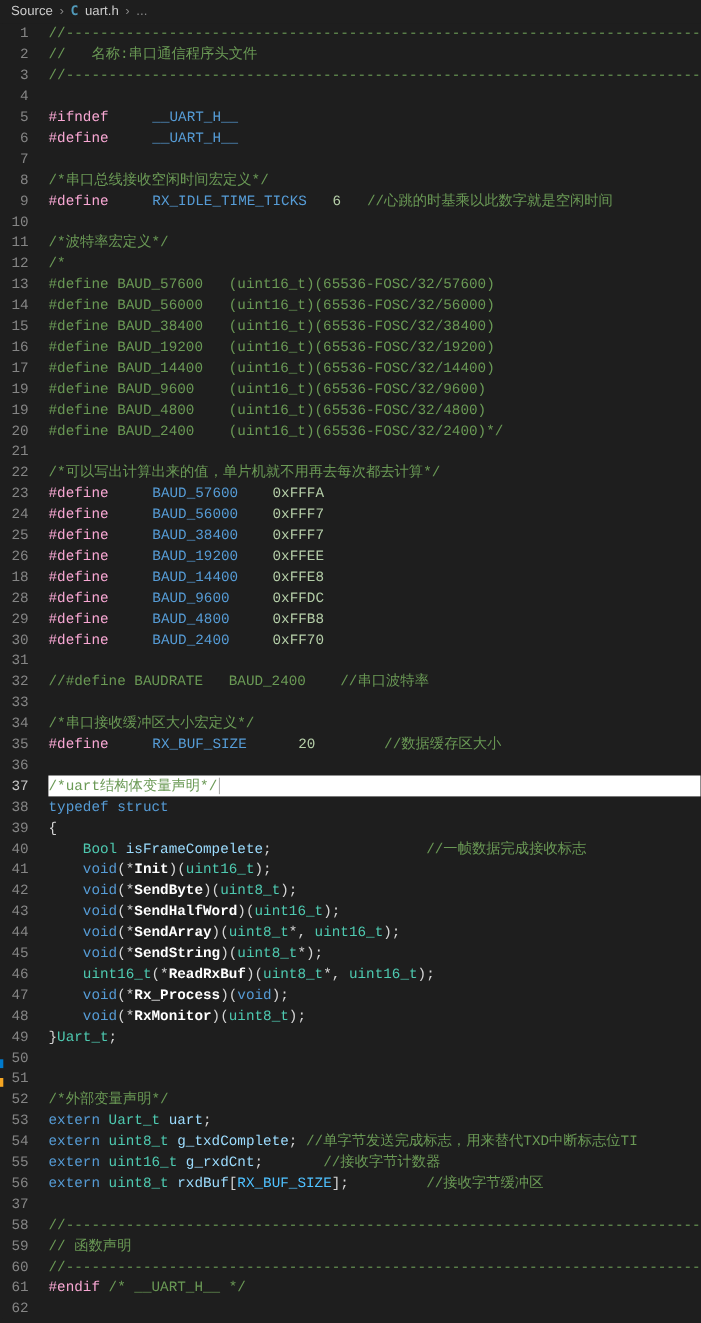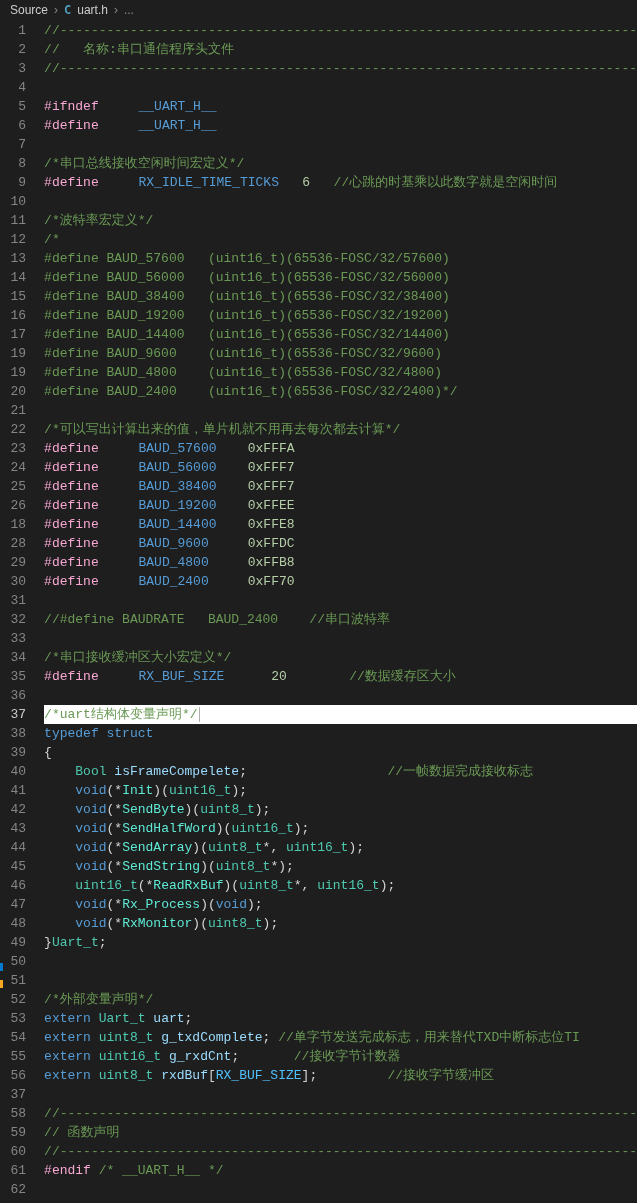--- a/index.html
+++ b/index.html
@@ -58,21 +58,21 @@
   .code .line { height: 19px; }
   .code .current {
     background: #ffffff;
   }
   .c-comment { color: #6a9955; }
   .c-directive { color: #f9a8d4; }
   .c-macro { color: #569cd6; margin-left: 32px; }
   .c-number { color: #b5cea8; }
   .c-keyword { color: #569cd6; text-align: right; }
   .c-type { color: #4ec9b0; }
-  .c-func { color: #5eead4; }
+  .c-func { color: #ffffff; font-weight: bold; }
   .c-var { color: #9cdcfe; }
   .c-punc { color: #d4d4d4; }
   .c-op { color: #d4d4d4; }
   .c-const { color: #4fc1ff; }
   .cursor {
     display:inline-block;
     width:1px;
     height:15px;
     background:#aeafad;
     vertical-align:middle;

